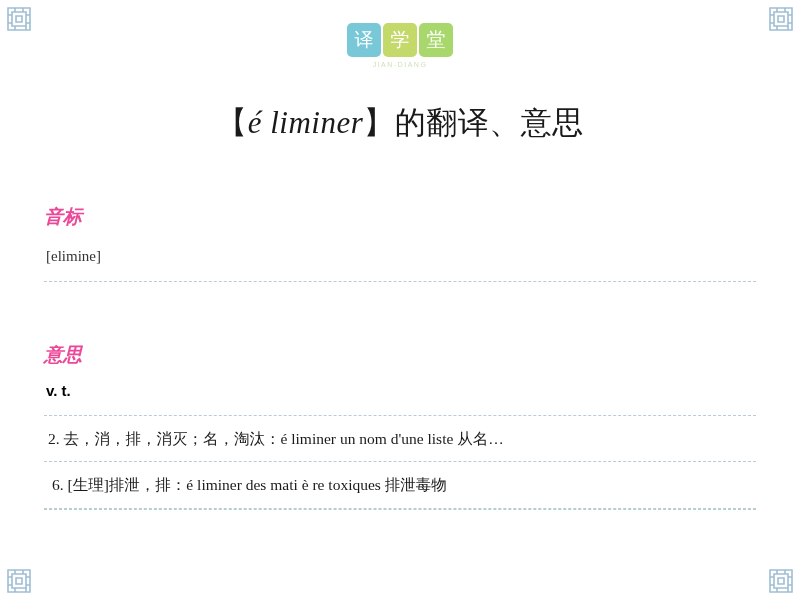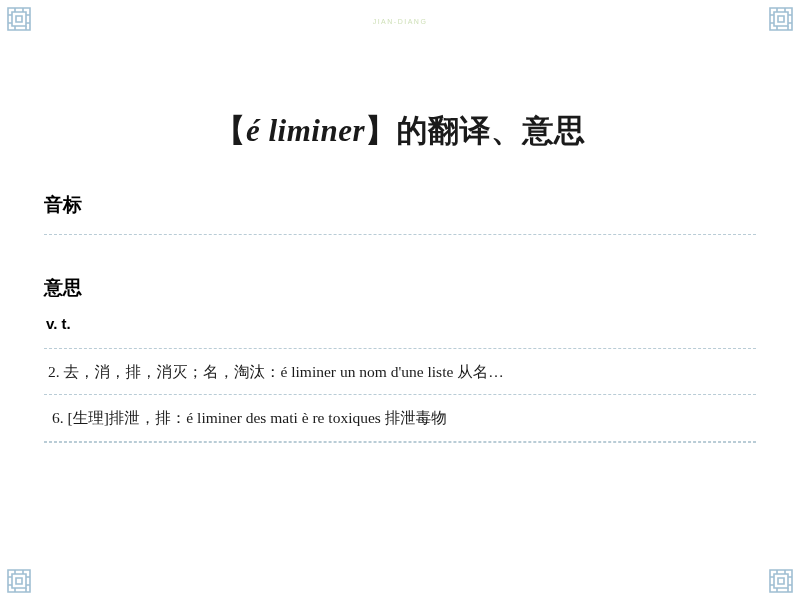--- a/index.html
+++ b/index.html
@@ -65,40 +65,41 @@
 
   
   .page {
     position: absolute;
     top: 80px;
     left: 44px;
     right: 44px;
   }
 
   h1.title {
-    margin: 16px;
+    margin: 8px;
     padding: 14px 0 0 0;
     font-size: 31px;
-    font-weight: bold;
+    font-weight: normal;
     text-align: center;
     color: #1a1a1a;
     font-family: "Liberation Serif", serif;
     letter-spacing: 0.5px;
   }
   h1.title .word {
     font-style: italic;
     font-family: "Liberation Serif", serif;
   }
 
   .section-head {
-    margin: 40px 0 0 0;
+    margin: 60px 0 0 0;
     font-size: 19px;
     font-weight: bold;
-    color: #000000;
-    font-family: "Liberation Sans", sans-serif;
+    color: #ec4899;
+    font-family: "Liberation Sans", sans-serif;
+    font-style: italic;
   }
 
   .phonetic {
     margin: 18px 0 0 2px;
     font-size: 15px;
     color: #333333;
     font-family: "Liberation Serif", serif;
   }
 
   .divider {
@@ -171,28 +172,32 @@
     <g fill="none" stroke="#7fa9c4" stroke-width="1.6">
       <path d="M2 2h22v22H2z"></path>
       <path d="M6 6h14v14H6z"></path>
       <path d="M10 10h6v6h-6z"></path>
       <path d="M2 9h4M2 17h4M9 2v4M17 2v4M20 24v-4M24 9h-4M24 17h-4M9 24v-4"></path>
     </g>
   </svg>
 </div>
 
 <div class="logo-wrap">
+  <div class="logo-blocks">
+    <span class="blk b1">译</span><span class="blk b2">学</span><span class="blk b3">堂</span>
+  </div>
   <div class="logo-sub">JIAN-DIANG</div>
 </div>
 
 <div class="page">
 
   <h1 class="title"><span>【</span><span class="word">é liminer</span><span>】</span><span>的翻译、意思</span></h1>
 
   <div class="section-head">音标</div>
+  <div class="phonetic">[elimine]</div>
 
   <div class="divider"></div>
 
   <div class="section-head">意思</div>
   <div class="pos">v. t.</div>
 
   <div class="divider"></div>
   <div class="entry indent1">2. 去，消，排，消灭；名，淘汰：é liminer un nom d'une liste 从名…</div>
 
   <div class="entry-sep"></div>

